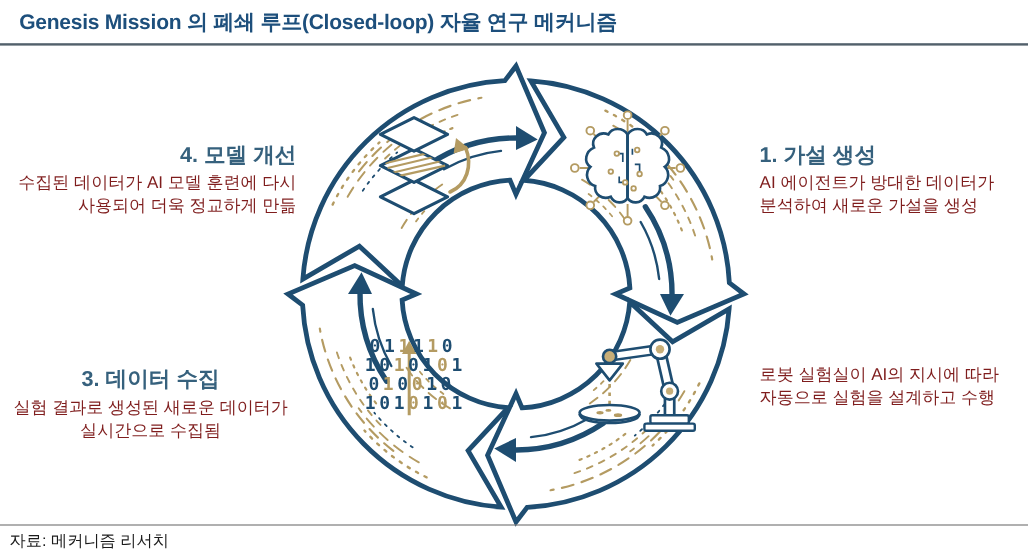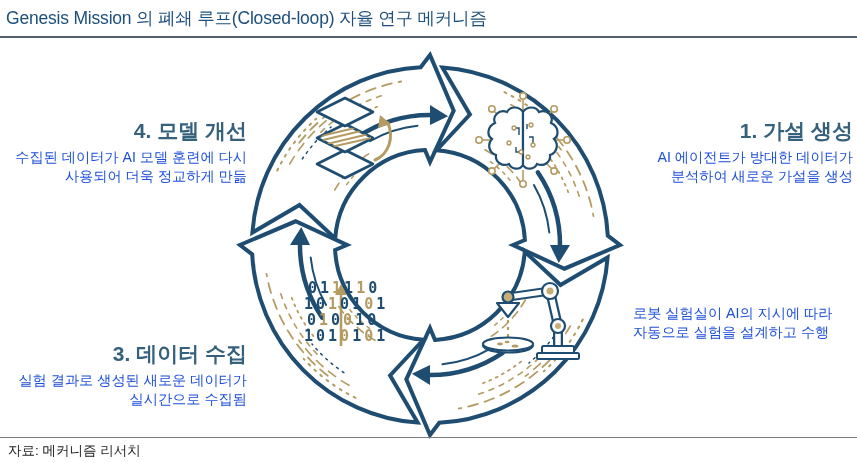--- a/index.html
+++ b/index.html
@@ -1,27 +1,27 @@
 <!DOCTYPE html>
 <html><head>
 <meta charset="utf-8">
 <style>
   html,body{margin:0;padding:0;background:#fff;}
   .page{position:relative;width:857px;height:463px;background:#fff;overflow:hidden;
         font-family:"Liberation Sans",sans-serif;}
-  .fig-title{position:absolute;left:6px;top:6px;font-size:17.5px;font-weight:400;
+  .fig-title{position:absolute;left:16px;top:6px;font-size:17.5px;font-weight:700;
         color:#1d4f7c;letter-spacing:-0.2px;white-space:nowrap;}
   .title-rule{position:absolute;left:0;top:36px;width:857px;height:2px;background:#52606b;}
   .diagram-svg{position:absolute;left:228px;top:43px;width:404px;height:404px;}
   .step{position:absolute;}
-  .step-heading{font-size:21px;font-weight:700;color:#36617d;margin-bottom:3px;white-space:nowrap;}
-  .step-line{font-size:14.2px;color:#1d4ed8;line-height:19px;white-space:nowrap;}
-  .s1{left:633px;top:117px;width:220px;text-align:right;}
+  .step-heading{font-size:18px;font-weight:700;color:#36617d;margin-bottom:3px;white-space:nowrap;}
+  .step-line{font-size:14.2px;color:#7f1d1d;line-height:19px;white-space:nowrap;}
+  .s1{left:633px;top:117px;width:220px;text-align:left;}
   .s2{left:633px;top:304px;width:220px;text-align:left;}
-  .s3{left:4px;top:304px;width:243px;text-align:right;margin-top:36px;}
+  .s3{left:4px;top:304px;width:243px;text-align:center;}
   .s4{left:4px;top:117px;width:243px;text-align:right;}
   .src-rule{position:absolute;left:0;top:437px;width:857px;height:1px;background:#7c7c7c;}
   .source-note{position:absolute;left:8px;top:442px;font-size:13.5px;color:#1b1b1b;font-weight:500;}
 </style>
 </head>
 <body>
 
 <div class="page">
 
   <div class="fig-title">Genesis Mission 의 폐쇄 루프(Closed-loop) 자율 연구 메커니즘</div>

